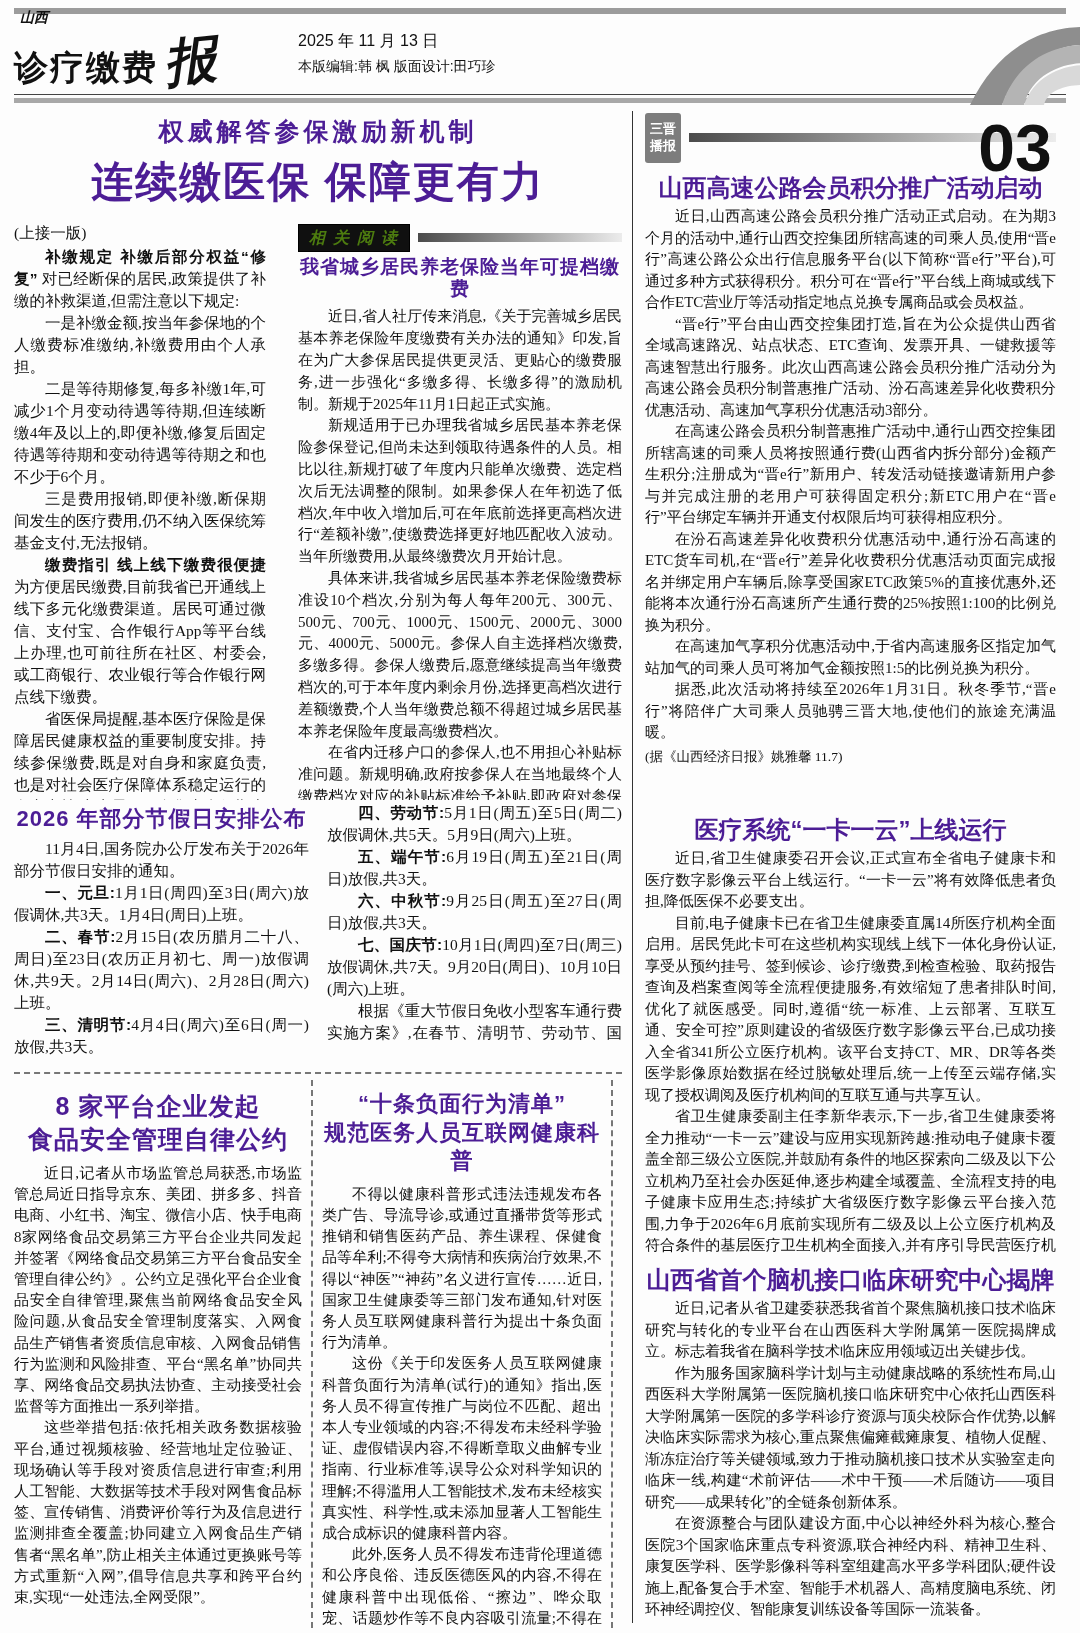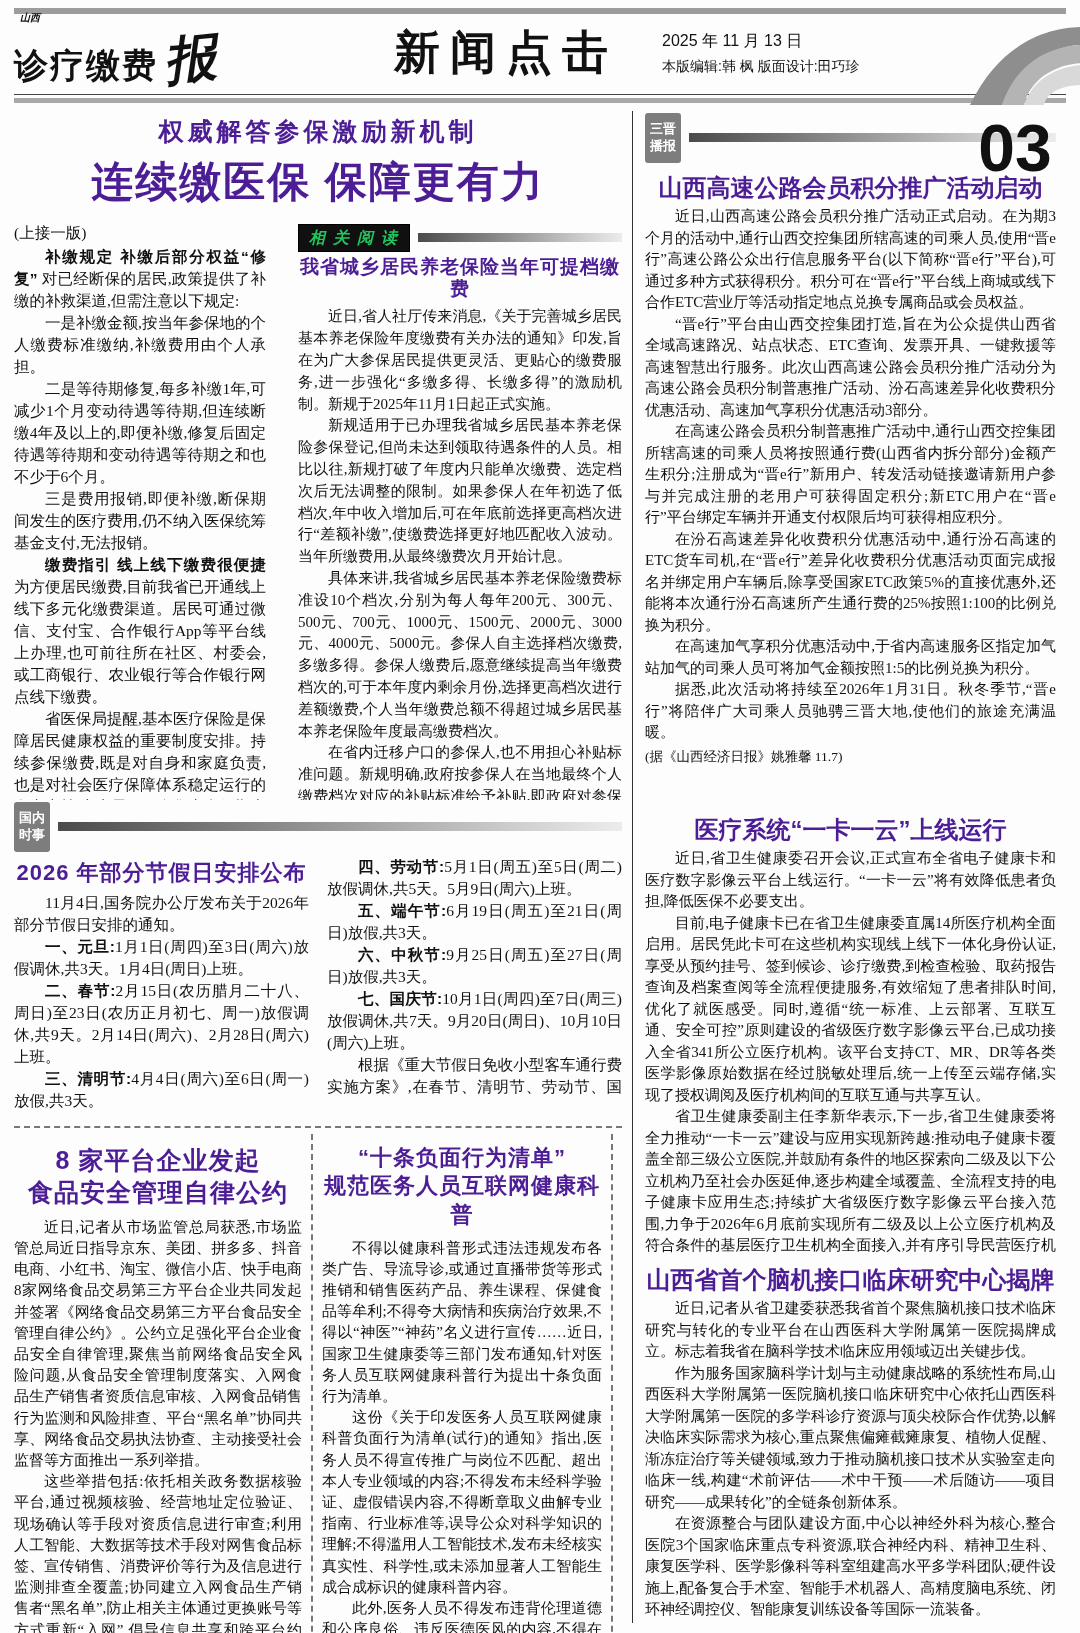--- a/index.html
+++ b/index.html
@@ -3,21 +3,21 @@
 <meta charset="utf-8">
 <style>
   * { margin:0; padding:0; box-sizing:border-box; }
   body { background:#d8d8d8; font-family:"Liberation Serif", serif; }
   .page { width:1080px; height:1633px; background:#fdfdfd; color:#111; position:relative;
           margin:0 auto; overflow:hidden; padding:0 14px; }
   
   .top-rule { height:6px; background:#9c9c9c; margin-top:8px; }
   .masthead-row { display:flex; align-items:center; height:78px; position:relative; }
   .masthead { width:240px; position:relative; }
-  .mast-region { font-family:"DejaVu Serif", serif; font-style:italic; font-weight:700; font-size:10px; display:block; margin-left:6px; }
+  .mast-region { font-family:"DejaVu Serif", serif; font-style:italic; font-weight:700; font-size:14px; display:block; margin-left:6px; }
   .mast-main { font-family:"Liberation Sans", sans-serif; font-weight:900; font-size:34px; letter-spacing:2px; }
   .mast-script { font-family:"DejaVu Serif", serif; font-style:italic; font-weight:900; font-size:52px; display:inline-block; transform:rotate(-6deg); margin-left:2px; }
   .page-title { font-family:"Liberation Sans", sans-serif; font-weight:600; font-size:46px; letter-spacing:10px; margin-left:140px; }
   .edition-info { margin-left:44px; font-family:"Liberation Sans", sans-serif; font-weight:400; }
   .edition-date { font-size:16px; margin-bottom:6px; }
   .edition-editors { font-size:14px; }
   .header-right { position:absolute; right:0; top:13px; height:78px; display:flex; align-items:center;flex-direction:column; }
   .swoosh { margin-right:-18px; }
   .page-number { font-family:"Liberation Sans", sans-serif; font-weight:700; font-size:66px; line-height:78px; }
   .header-rule { border-top:1px solid #444; margin-top:2px; }
@@ -25,21 +25,21 @@
   
   .content { display:flex; margin-top:8px; }
   .left-zone { width:618px; padding-right:10px; }
   .right-zone { width:424px; border-left:1px solid #333; padding-left:12px; height:1512px; overflow:hidden; }
   
   .section-head { display:flex; align-items:center; margin:2px 0 4px; }
   .tag2 { display:inline-flex; flex-direction:column; background:#7d7d7d; color:#fff;
           font-family:"Liberation Sans", sans-serif; font-weight:700; font-size:13px;
           line-height:1.3; padding:8px 5px; border-radius:3px; text-align:center; }
   .grad { flex:1; height:9px; background:linear-gradient(to right,#4b4b4b,#ececec); margin-left:8px; }
-  .tag-related { display:inline-block; background:#101010; color:#22c55e; font-family:"DejaVu Serif", serif;
+  .tag-related { display:inline-block; background:#101010; color:#4d7c0f; font-family:"DejaVu Serif", serif;
           font-style:italic; font-weight:700; font-size:16px; letter-spacing:8px; padding:2px 4px 2px 10px;
           border:1px solid #000; }
   
   .para { text-indent:2em; text-align:justify; }
   .para b { font-family:"Liberation Sans", sans-serif; font-weight:700; }
   .attribution { text-align:left; font-size:13.5px; padding-right:2px; margin-top:2px; }
   h1,h2,h3 { font-family:"Liberation Sans", sans-serif; color:#4c1d95; }
   
   .kicker { font-family:"Liberation Serif", serif; font-weight:900; font-size:25px; text-align:center; letter-spacing:4px; margin-top:4px; }
   .headline { font-weight:900; font-size:42px; text-align:center; letter-spacing:2px; margin:6px 0 12px; }
@@ -72,21 +72,20 @@
 <div class="page">
 
   <div class="top-rule"></div>
 
   <header class="masthead-row">
     <div class="masthead">
       <span class="mast-region">山西</span>
       <span class="mast-main">诊疗缴费</span>
       <span class="mast-script">报</span>
     </div>
-    <div class="page-title">新闻点击</div>
     <div class="edition-info">
       <div class="edition-date">2025 年 11 月 13 日</div>
       <div class="edition-editors">本版编辑:韩 枫  版面设计:田巧珍</div>
     </div>
     <div class="header-right">
       <span class="swoosh">
         <svg width="120" height="78" viewBox="0 0 120 78">
           <path d="M6 78 C 38 12, 88 0, 120 0 L 120 18 C 94 18, 54 34, 38 78 Z" fill="#8e8e8e"></path>
           <path d="M38 78 C 54 30, 94 18, 120 18 L 120 36 C 100 36, 68 46, 60 78 Z" fill="#b4b4b4"></path>
           <path d="M60 78 C 70 48, 100 38, 120 38 L 120 58 C 104 58, 84 62, 80 78 Z" fill="#d9d9d9"></path>
@@ -129,27 +128,20 @@
                 <p class="para">近日,省人社厅传来消息,《关于完善城乡居民基本养老保险年度缴费有关办法的通知》印发,旨在为广大参保居民提供更灵活、更贴心的缴费服务,进一步强化“多缴多得、长缴多得”的激励机制。新规于2025年11月1日起正式实施。</p>
                 <p class="para">新规适用于已办理我省城乡居民基本养老保险参保登记,但尚未达到领取待遇条件的人员。相比以往,新规打破了年度内只能单次缴费、选定档次后无法调整的限制。如果参保人在年初选了低档次,年中收入增加后,可在年底前选择更高档次进行“差额补缴”,使缴费选择更好地匹配收入波动。当年所缴费用,从最终缴费次月开始计息。</p>
                 <p class="para">具体来讲,我省城乡居民基本养老保险缴费标准设10个档次,分别为每人每年200元、300元、500元、700元、1000元、1500元、2000元、3000元、4000元、5000元。参保人自主选择档次缴费,多缴多得。参保人缴费后,愿意继续提高当年缴费档次的,可于本年度内剩余月份,选择更高档次进行差额缴费,个人当年缴费总额不得超过城乡居民基本养老保险年度最高缴费档次。</p>
                 <p class="para">在省内迁移户口的参保人,也不用担心补贴标准问题。新规明确,政府按参保人在当地最终个人缴费档次对应的补贴标准给予补贴,即政府对参保人年度内首次缴费所选档次全额补贴,再次缴费时补贴差额。再次缴费时将按新户籍地标准享受补贴,差额部分由新户籍地承担。</p>
               </div>
 
           </div>
         </div>
       </article>
 
-      <div class="section-head">
-        <span class="tag2">
-          <span>国内</span>
-          <span>时事</span>
-        </span>
-        <span class="grad"></span>
-      </div>
 
       <article>
         <div class="holiday-flow">
           <h2 class="holiday-title">2026 年部分节假日安排公布</h2>
           <div>
               <p class="para">11月4日,国务院办公厅发布关于2026年部分节假日安排的通知。</p>
               <p class="para"><b>一、元旦:</b>1月1日(周四)至3日(周六)放假调休,共3天。1月4日(周日)上班。</p>
               <p class="para"><b>二、春节:</b>2月15日(农历腊月二十八、周日)至23日(农历正月初七、周一)放假调休,共9天。2月14日(周六)、2月28日(周六)上班。</p>
               <p class="para"><b>三、清明节:</b>4月4日(周六)至6日(周一)放假,共3天。</p>
               <p class="para"><b>四、劳动节:</b>5月1日(周五)至5日(周二)放假调休,共5天。5月9日(周六)上班。</p>

